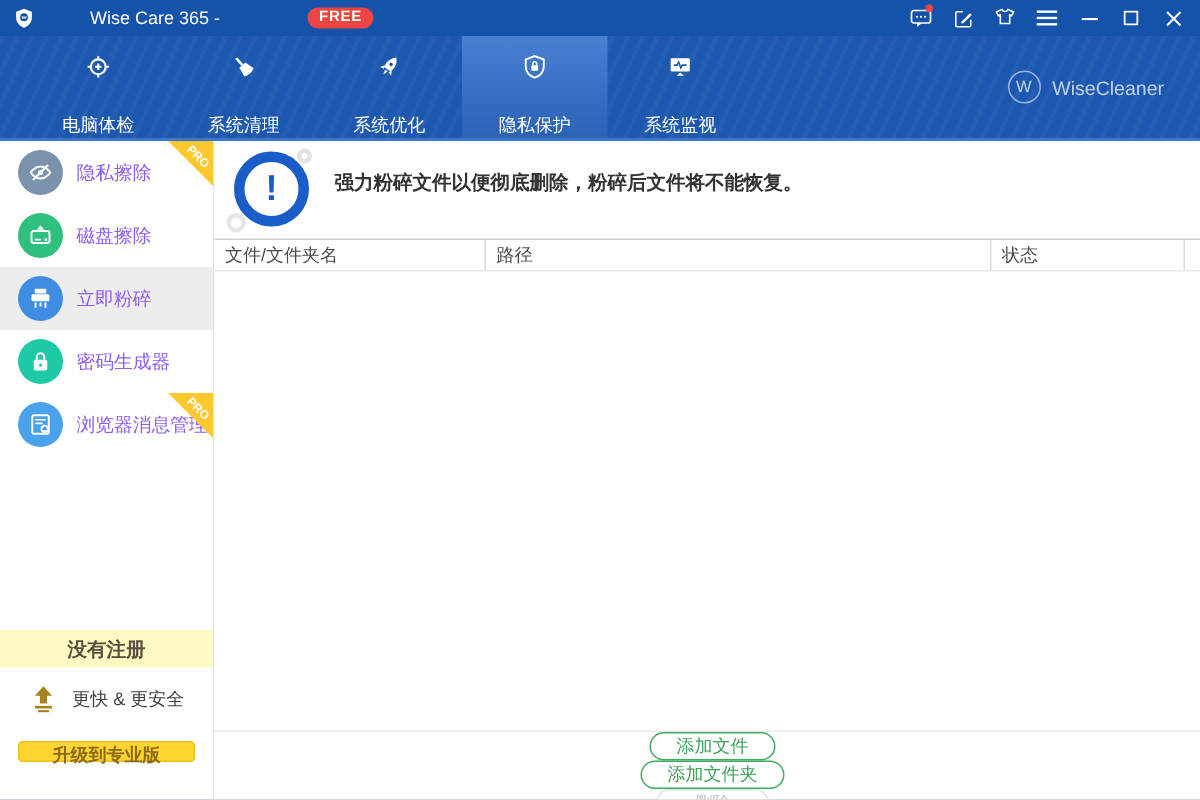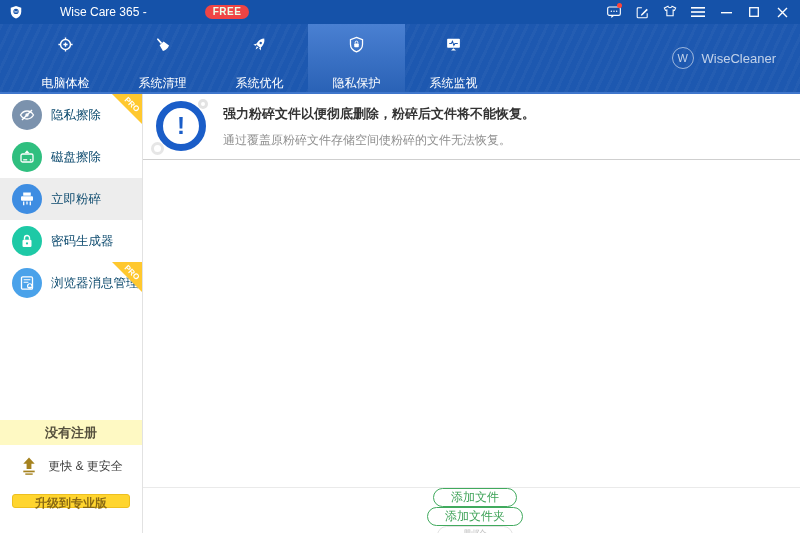--- a/index.html
+++ b/index.html
@@ -44,21 +44,21 @@
   .body { display:flex; height:439px; }
   .sidebar { width:143px; border-right:1px solid #e2e2e2; position:relative; background:#fff; flex-shrink:0; }
   .side-item { height:42px; display:flex; align-items:center; padding-left:12px; position:relative; cursor:pointer; }
   .side-item.selected { background:#ededed; }
   .icon-circle {
     width:30px; height:30px; border-radius:50%; display:flex; align-items:center;
     justify-content:center; margin-right:9px; flex-shrink:0;
   }
   .ic-1 { background:#7b92ad; } .ic-2 { background:#2fbf7f; } .ic-3 { background:#3e8de2; }
   .ic-4 { background:#1ec9a6; } .ic-5 { background:#4aa2ea; }
-  .side-label { font-size:12.5px; color:#0c4a6e; }
+  .side-label { font-size:12.5px; color:#8b5cf6; }
   .pro-ribbon { position:absolute; top:0; right:0; width:30px; height:30px; overflow:hidden; }
   .pro-ribbon .tri { position:absolute; top:0; right:0; width:0; height:0; border-top:30px solid #ffc82e; border-left:30px solid transparent; }
   .pro-ribbon .pro-text {
     position:absolute; top:6px; right:-1px; width:22px; text-align:center;
     transform:rotate(45deg); font-size:8px; color:#fff; font-weight:bold;
   }
   .register-bar {
     position:absolute; top:326px; left:0; width:100%; height:25px; background:#fef9c3;
     color:#56513e; font-weight:bold; font-size:13px;
     display:flex; align-items:center; justify-content:center; cursor:pointer;
@@ -301,24 +301,28 @@
       <div class="info-box">
         <div class="info-icon">
           <span class="d1"></span>
             <span class="d2"></span>
           <span class="ring">
               <span class="bang">!</span>
             </span>
         </div>
         <div class="info-text">
           <div class="info-title">强力粉碎文件以便彻底删除，粉碎后文件将不能恢复。</div>
-          <div class="info-sub">通过覆盖原粉碎文件存储空间使粉碎的文件无法恢复。</div>
         </div>
       </div>
 
+      <div class="table-header">
+        <div class="th-col th-c1">文件/文件夹名</div>
+        <div class="th-col th-c2">路径</div>
+        <div class="th-col th-c3">状态</div>
+      </div>
 
       <div class="table-body"></div>
 
       <div class="footer">
         <button class="pill green">添加文件</button>
         <button class="pill green">添加文件夹</button>
         <button class="pill disabled">删除</button>
         <button class="shred-btn">立即粉碎</button>
       </div>
     </div>

